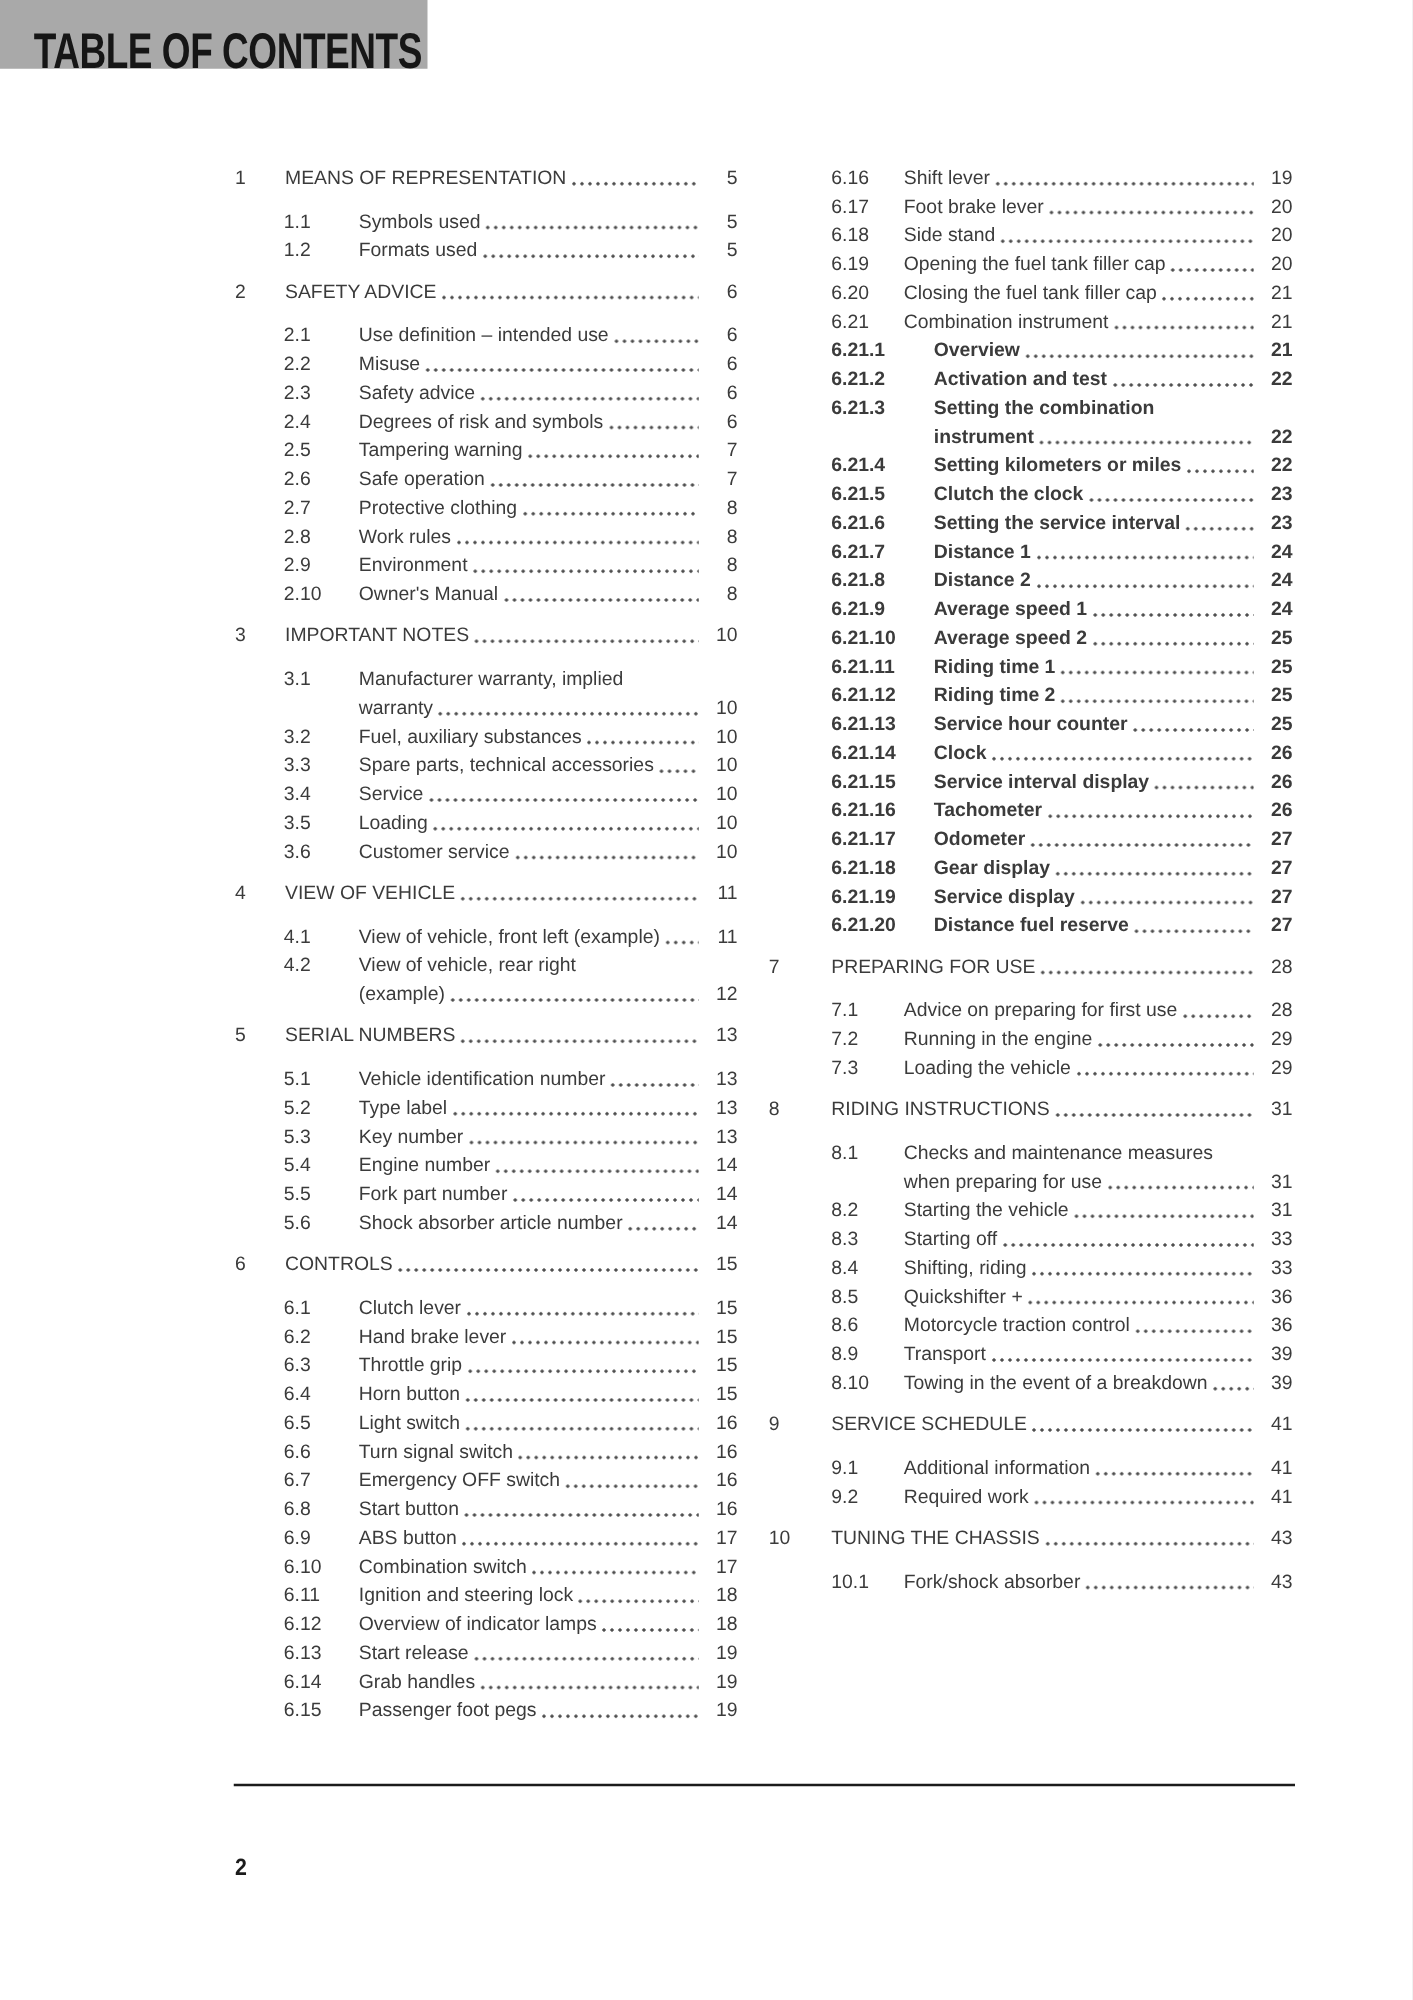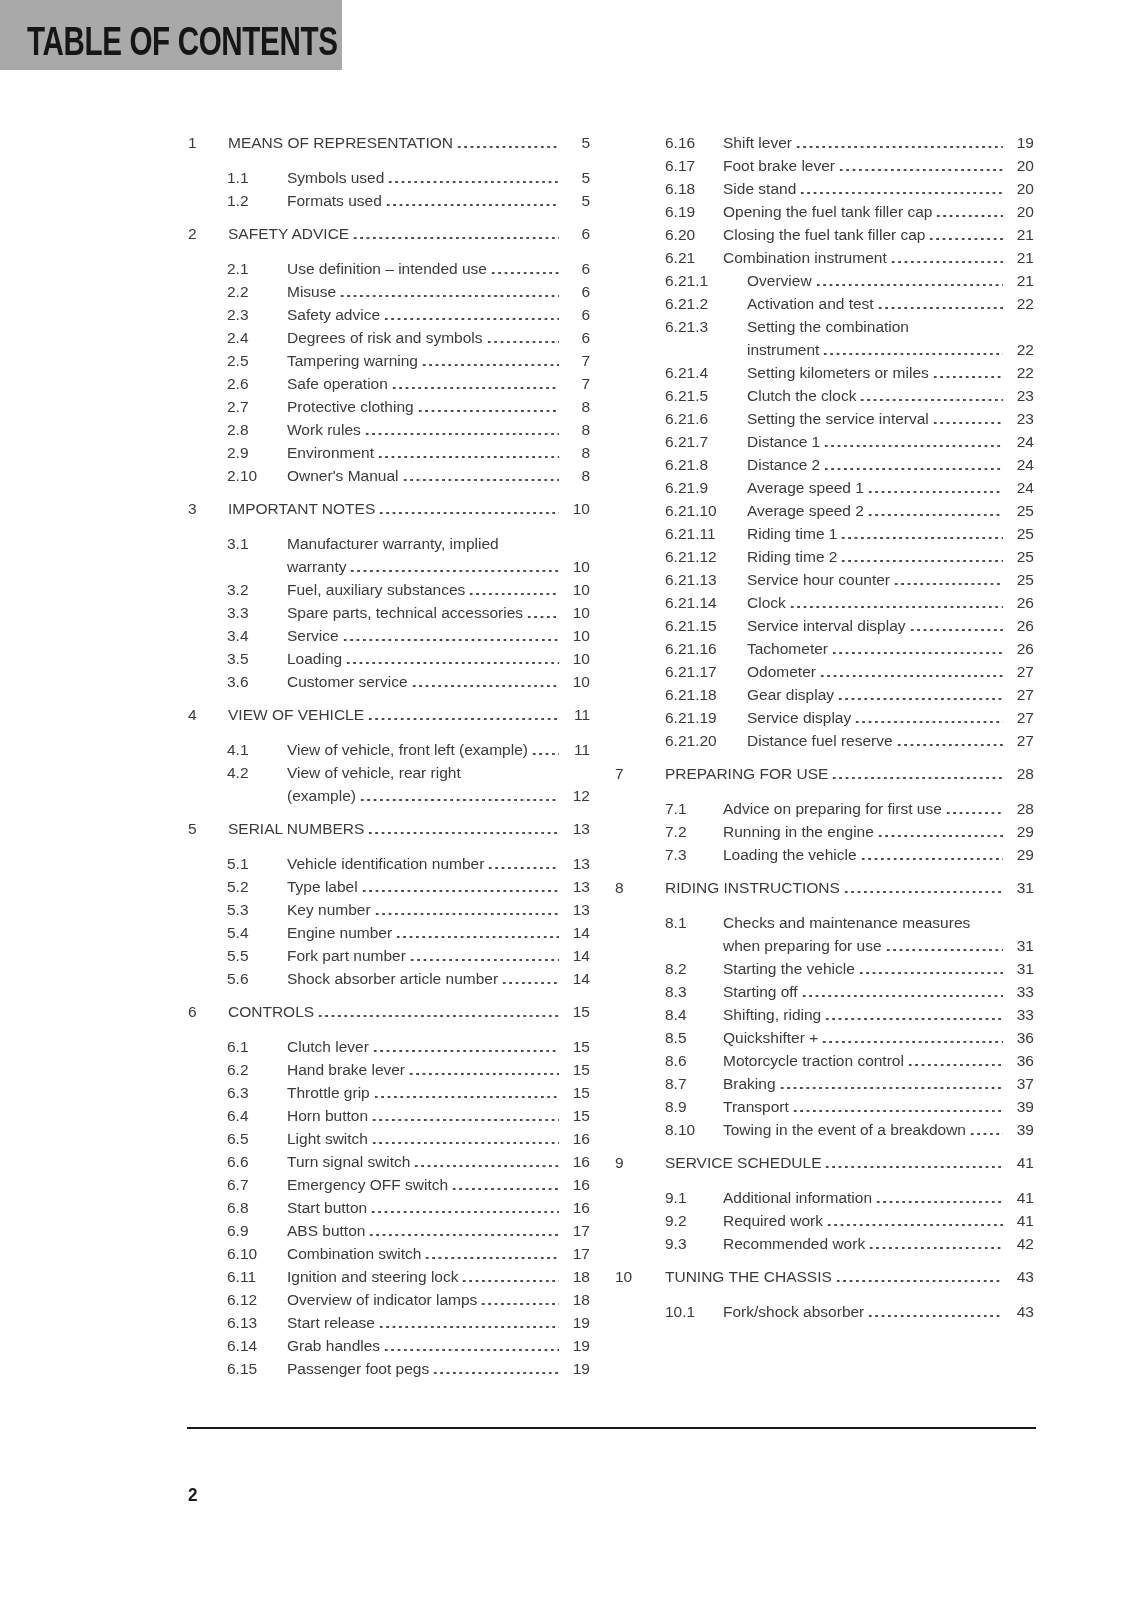--- a/index.html
+++ b/index.html
@@ -8,21 +8,21 @@
     width:1130px; height:1600px;
     background:#ffffff;
     font-family:"Liberation Sans", sans-serif;
     overflow:hidden;
     margin:0 auto;
   }
 
   
   .header-band {
     position:absolute; left:0; top:0;
-    width:342px; height:70px;
+    width:342px; height:55px;
     background:#a9a9a9;
   }
   .header-band h1 {
     position:absolute; left:27px; top:21px;
     margin:0;
     font-size:40px; line-height:1; font-weight:700;
     letter-spacing:-0.5px;
     color:#161616;
     white-space:nowrap;
     transform:scaleX(0.74);
@@ -40,21 +40,21 @@
   }
   .col { width:402px; --indent:39px; --secnum:40px; --itemnum:60px; --num3:82px; }
   .col-right { width:419px; margin-left:25px; --indent:50px; --secnum:50px; --itemnum:58px; }
 
   .row { display:flex; align-items:flex-start; }
   .row.level1 { margin:10px 0 12px; }
   .col > .row.level1:first-child { margin-top:0; }
   .row.level1 > .num { flex:0 0 var(--secnum); }
   .row.level2 { padding-left:var(--indent); }
   .row.level2 > .num { flex:0 0 var(--itemnum); }
-  .row.level3 { padding-left:var(--indent); }
+  .row.level3 { padding-left:var(--indent);font-weight:bold; }
   .row.level3 > .num { flex:0 0 var(--num3); }
 
   .num { white-space:nowrap; }
   .body { flex:1 1 auto; min-width:0; }
   .tline { display:flex; }
   .title { white-space:nowrap; }
   .wrap-line { white-space:nowrap; }
   .leader {
     flex:1 1 8px;
     min-width:8px;
@@ -929,30 +929,20 @@
           <span class="num">8.6</span>
           <div class="body">
             <div class="tline">
               <span class="title">Motorcycle traction control</span>
               <span class="leader"></span>
               <span class="page-num">36</span>
             </div>
           </div>
         </div>
         <div class="row level2">
-          <span class="num">8.7</span>
-          <div class="body">
-            <div class="tline">
-              <span class="title">Braking</span>
-              <span class="leader"></span>
-              <span class="page-num">37</span>
-            </div>
-          </div>
-        </div>
-        <div class="row level2">
           <span class="num">8.9</span>
           <div class="body">
             <div class="tline">
               <span class="title">Transport</span>
               <span class="leader"></span>
               <span class="page-num">39</span>
             </div>
           </div>
         </div>
         <div class="row level2">
@@ -985,30 +975,20 @@
             </div>
           </div>
         </div>
         <div class="row level2">
           <span class="num">9.2</span>
           <div class="body">
             <div class="tline">
               <span class="title">Required work</span>
               <span class="leader"></span>
               <span class="page-num">41</span>
-            </div>
-          </div>
-        </div>
-        <div class="row level2">
-          <span class="num">9.3</span>
-          <div class="body">
-            <div class="tline">
-              <span class="title">Recommended work</span>
-              <span class="leader"></span>
-              <span class="page-num">42</span>
             </div>
           </div>
         </div>
         <div class="row level1">
           <span class="num">10</span>
           <div class="body">
             <div class="tline">
               <span class="title">TUNING THE CHASSIS</span>
               <span class="leader"></span>
               <span class="page-num">43</span>

